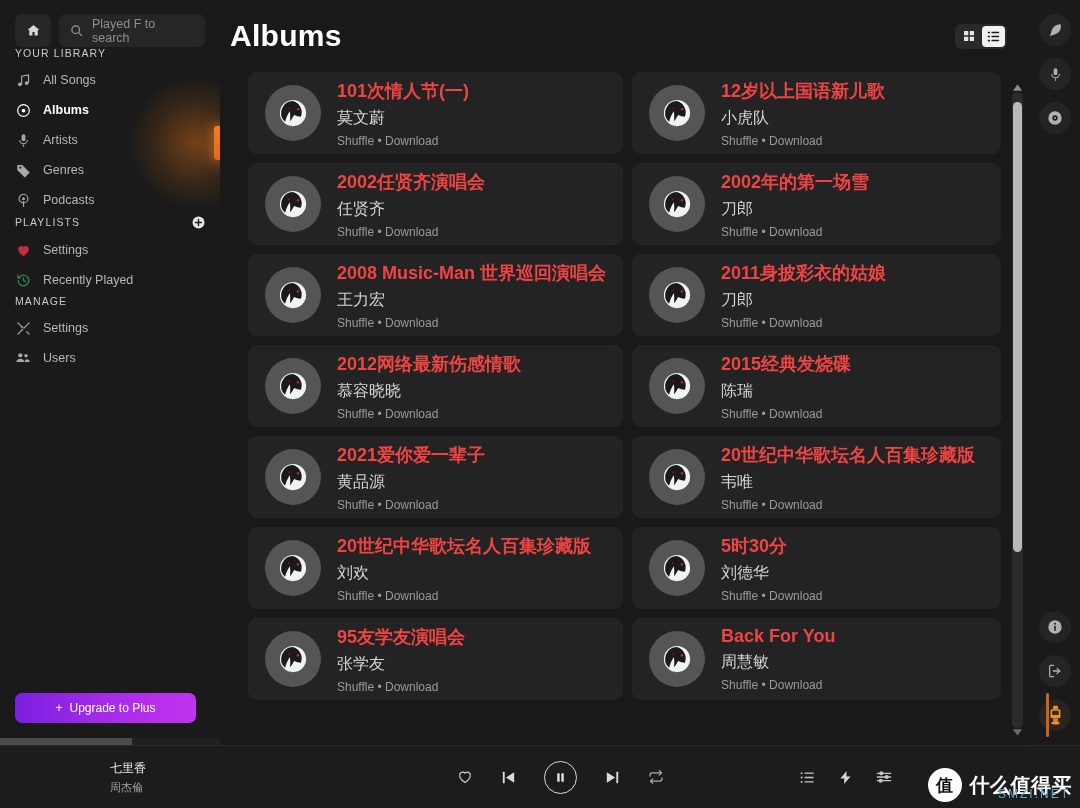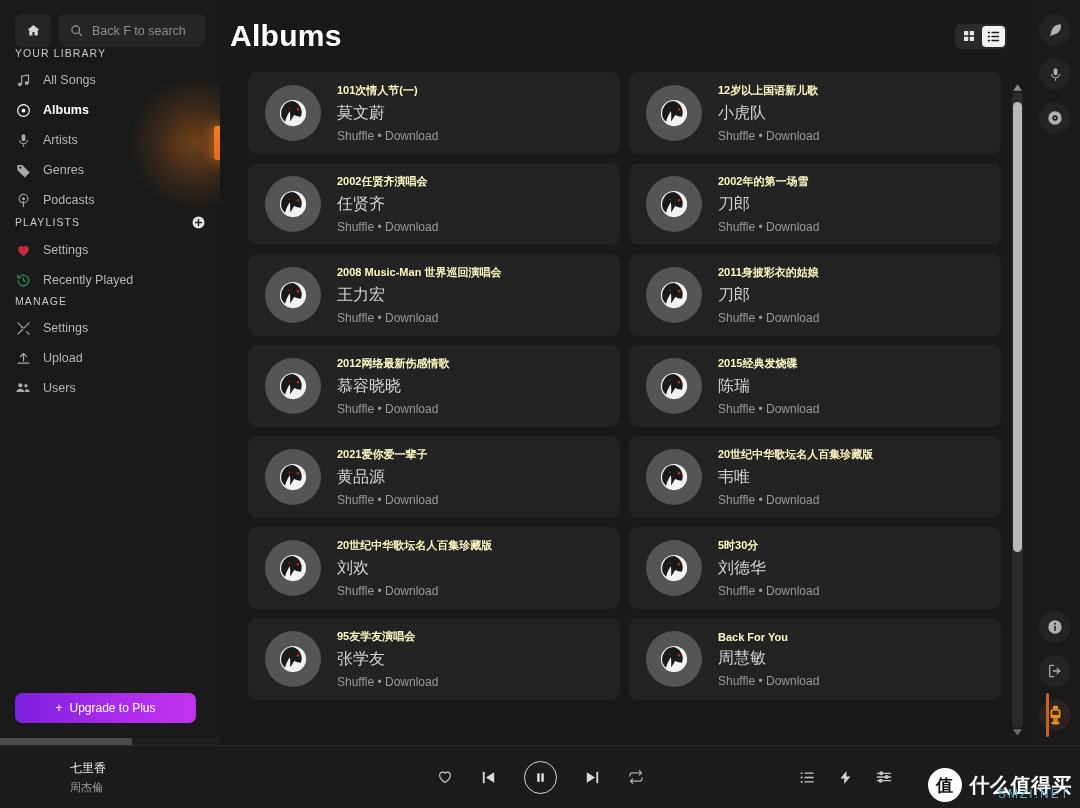--- a/index.html
+++ b/index.html
@@ -91,21 +91,21 @@
   }
   .card {
     background: #232323; border-radius: 9px; height: 82px;
     display: flex; align-items: center; gap: 16px; padding: 0 17px;
   }
   .cover {
     width: 56px; height: 56px; border-radius: 50%; background: #555555;
     display: flex; align-items: center; justify-content: center; flex: 0 0 56px;
   }
   .cmeta { display: flex; flex-direction: column; gap: 5px; min-width: 0; }
-  .c-title { font-size: 11px; font-weight: 700; color: #fef9c3; white-space: nowrap; }
+  .c-title { font-size: 18px; font-weight: 700; color: #ef4444; white-space: nowrap; }
   .c-artist { font-size: 16px; color: #d4d4d4; white-space: nowrap; }
   .c-actions { font-size: 12px; color: #9a9a9a; white-space: nowrap; }
 
   .vscroll { position: absolute; right: 7px; top: 11px; width: 11px; bottom: 8px; }
   .vs-arrow { width:11px; height:9px; display:flex;align-items:center;justify-content:center; }
   .vs-track { position:absolute; top:9px; bottom:9px; left:0; width: 11px; background: #2b2b2b; border-radius:5px; }
   .vs-thumb { position:absolute; top: 10px; left: 1px; width: 9px; height: 450px; background: #b9b9b9; border-radius: 5px; }
 
   
   .rail {
@@ -121,21 +121,21 @@
   .avatar {
     width: 32px; height: 32px; border-radius: 50%; background: #2a2320;
     display:flex; align-items:center; justify-content:center; position: relative;
   }
   .avatar-bar { position:absolute; left: 7px; top: -6px; width: 3px; height: 44px; background: #c9641b; border-radius:2px; }
 
   
   .player {
     position: absolute; left: 0; bottom: 0; width: 1080px; height: 63px;
     background: #1c1c1c; border-top: 1px solid #2a2a2a;
-    display: flex; align-items: center;
+    display: flex; align-items: center; padding-left: 40px;
   }
   .p-track { width: 280px; padding-left: 70px; display: flex; flex-direction: column; gap: 3px; }
   .pt-title { font-size: 12px; color: #eeeeee; }
   .pt-artist { font-size: 11px; color: #9e9e9e; }
   .p-controls { flex: 1; display: flex; align-items: center; justify-content: center; gap: 27px; }
   .p-play {
     width: 33px; height: 33px; border-radius: 50%; border: 1.6px solid #d8d8d8;
     display: flex; align-items: center; justify-content: center;
   }
   .p-right { width: 280px; display: flex; align-items: center; gap: 23px; padding-right: 40px; justify-content: flex-start; }
@@ -168,21 +168,21 @@
             </svg>
         </span>
       </div>
       <div class="search-box">
         <span>
           <svg width="13" height="13" viewBox="0 0 24 24" fill="none" stroke="#9a9a9a" stroke-width="2.2">
               <circle cx="10.5" cy="10.5" r="7"></circle>
               <line x1="16" y1="16" x2="21.5" y2="21.5" stroke-linecap="round"></line>
             </svg>
         </span>
-        <span class="ph">Back F to search</span>
+        <span class="ph">Played F to search</span>
       </div>
     </div>
 
     <div class="sb-section">YOUR LIBRARY</div>
 
     <div class="sb-item">
       <span class="ico">
         <svg width="15" height="15" viewBox="0 0 24 24" fill="none" stroke="#a8a8a8" stroke-width="1.9" stroke-linecap="round">
             <path d="M9 18V5l11-2v13"></path>
             <circle cx="6" cy="18" r="3" fill="#a8a8a8" stroke="none"></circle>
@@ -268,30 +268,20 @@
     <div class="sb-item">
       <span class="ico">
         <svg width="15" height="15" viewBox="0 0 24 24" fill="none" stroke="#a8a8a8" stroke-width="2" stroke-linecap="round">
             <path d="M3 3l8 8M21 3l-8 8M3 21l7.5-7.5M21 21l-4-4"></path>
             <circle cx="9" cy="9" r="1.4" fill="#a8a8a8" stroke="none"></circle>
           </svg>
       </span>
       <span>Settings</span>
     </div>
 
-    <div class="sb-item">
-      <span class="ico">
-        <svg width="15" height="15" viewBox="0 0 24 24" fill="none" stroke="#a8a8a8" stroke-width="2" stroke-linecap="round">
-            <path d="M12 16V4"></path>
-            <path d="M7 9l5-5 5 5"></path>
-            <path d="M3.5 19.5h17"></path>
-          </svg>
-      </span>
-      <span>Upload</span>
-    </div>
 
     <div class="sb-item">
       <span class="ico">
         <svg width="16" height="16" viewBox="0 0 24 24" fill="#a8a8a8">
             <circle cx="8" cy="8" r="3.2"></circle>
             <circle cx="16.5" cy="8.5" r="2.6"></circle>
             <path d="M2 18c0-3.1 2.7-5 6-5s6 1.9 6 5z"></path>
             <path d="M14.5 18c0-2.4 1.2-4.2 3.8-4.2 2.2 0 3.7 1.6 3.7 4.2z"></path>
           </svg>
       </span>

